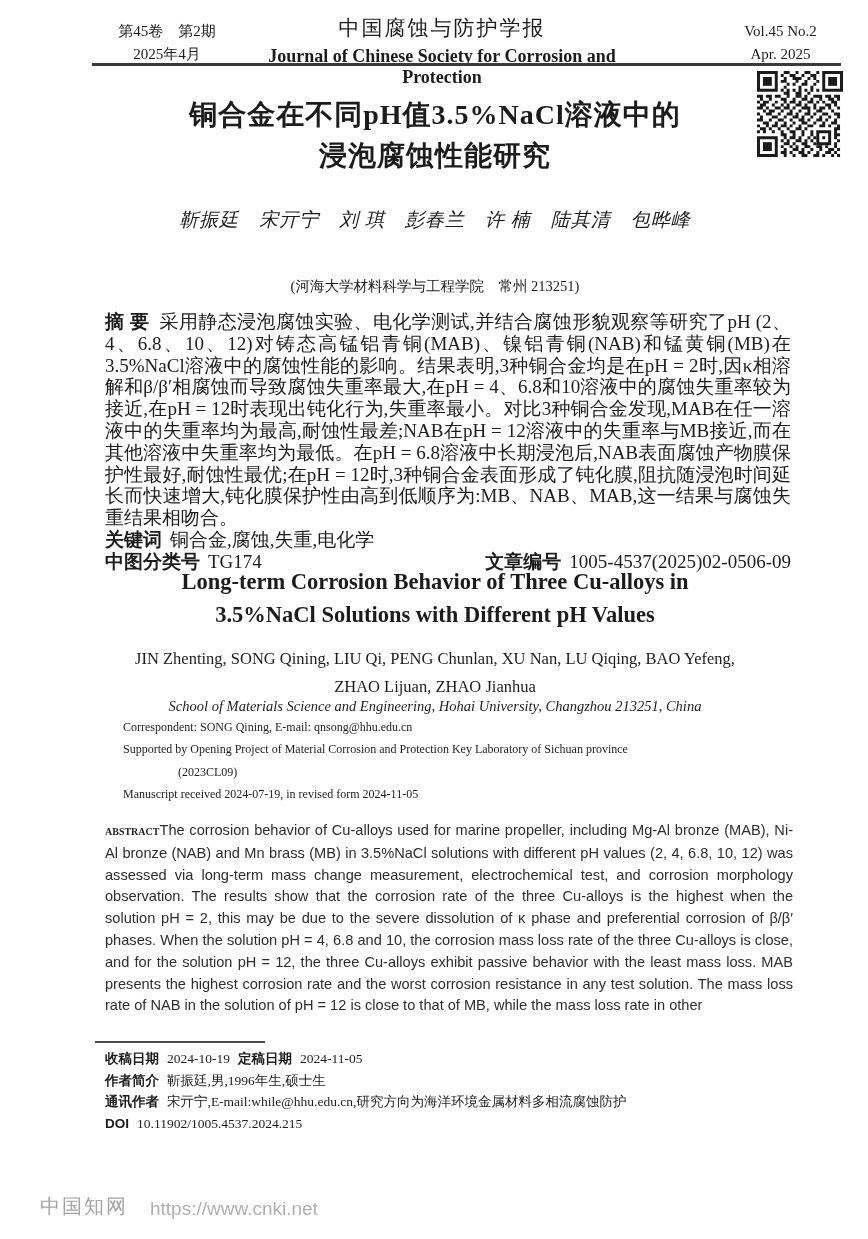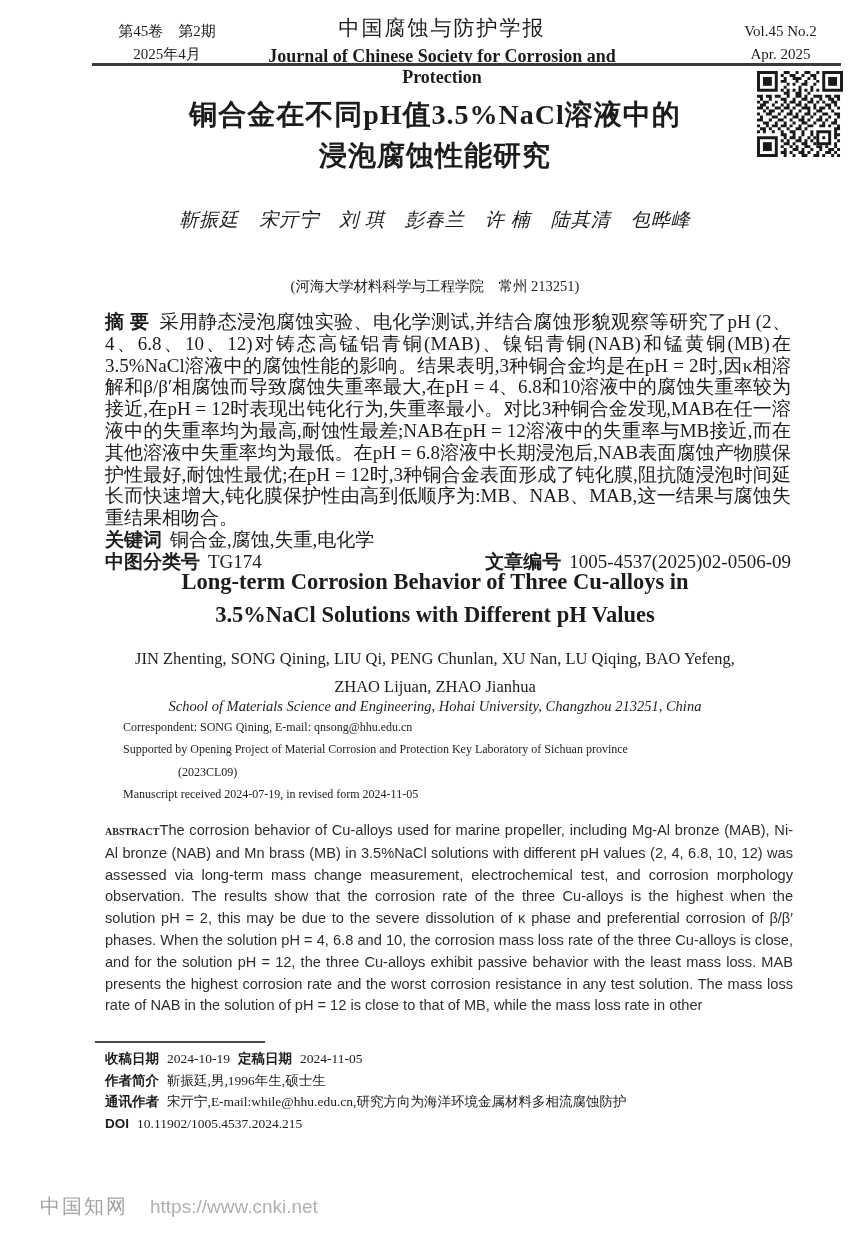--- a/index.html
+++ b/index.html
@@ -54,21 +54,21 @@
             font-weight:bold; font-size:10px; color:#1c1c1c; }
   
   .fn-rule { position:absolute; left:95px; top:1041px; width:170px; height:1.5px;
              background:#4a4a4a; }
   .fns { position:absolute; left:105px; top:1048px; width:695px;
          font-size:13.5px; line-height:21.6px; }
   .fns .lbl { margin-right:8px; }
   .fns .lbl2 { margin:0 8px; }
   .fns div { white-space:nowrap; }
   
-  .wm { position:absolute; left:40px; top:1193px; display:flex; align-items:center;
+  .wm { position:absolute; left:40px; top:1193px; display:flex; align-items:flex-end;
         font-family:"Liberation Sans","DejaVu Sans",sans-serif; }
   .wm-brand { font-size:20px; color:#a3a3a3; letter-spacing:2px; }
   .wm-url { font-size:19px; color:#b0b0b0; margin-left:22px; text-decoration:none; }
 </style>
 </head>
 <body>
 
 <div class="page">
 
   <div class="hdr-left">

